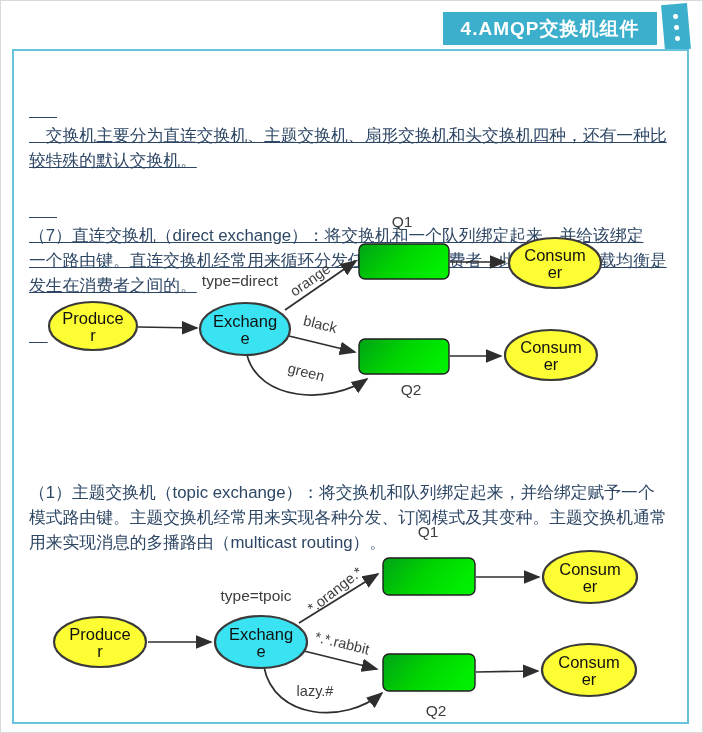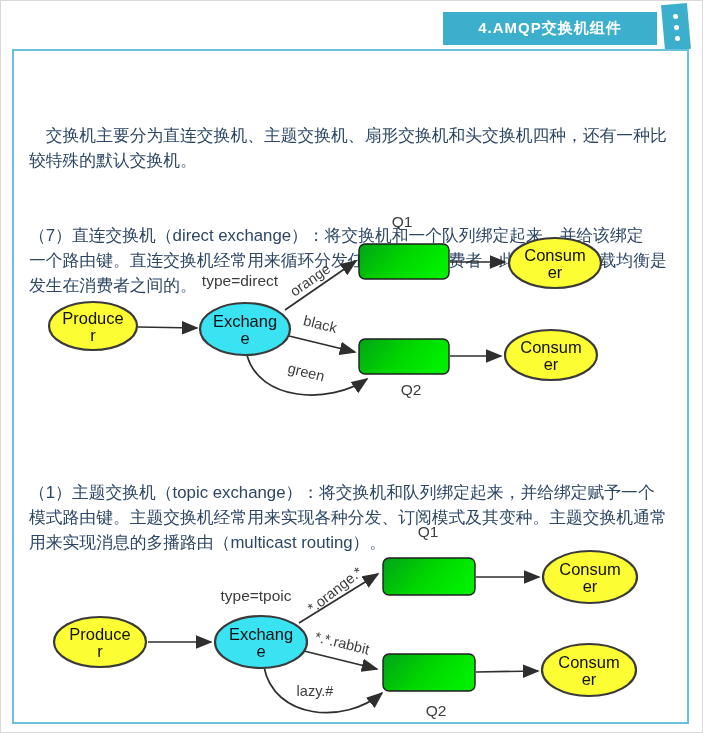--- a/index.html
+++ b/index.html
@@ -19,21 +19,21 @@
     background:#ffffff;
     border:1px solid #d9d9d9;
     overflow:hidden;
     font-family:"Liberation Sans","DejaVu Sans",sans-serif;
   }
   .header-band{
     position:absolute;left:442px;top:11px;width:214px;height:33px;
     background:var(--header-bg);
     color:#ffffff;
     display:flex;align-items:center;justify-content:center;
-    font-size:15px;font-weight:bold;letter-spacing:1px;
+    font-size:19px;font-weight:bold;letter-spacing:1px;
   }
   .dots-chip{
     position:absolute;left:662px;top:3px;width:26px;height:46px;
     background:var(--header-bg);
     transform:rotate(-5deg);
     display:flex;flex-direction:column;align-items:center;justify-content:center;gap:6px;
   }
   .dots-chip .dot{width:5px;height:5px;border-radius:50%;background:#ffffff;}
   .content-box{
     position:absolute;left:11px;top:48px;width:677px;height:675px;
@@ -41,21 +41,21 @@
     background:#ffffff;
   }
   .text-block{
     position:absolute;left:15px;right:10px;
     color:var(--body-text);
     font-size:16.8px;line-height:25px;
     white-space:pre-wrap;
     word-break:break-all;
   }
   .text-block p{margin:0;}
-  #text1{top:22px;}
+  #text1{top:22px;text-decoration:underline;}
   #text2{top:379px;}
   .diagram{position:absolute;left:0;}
   #diagram1{top:145px;}
   #diagram2{top:460px;}
   svg text{font-family:"Liberation Sans","DejaVu Sans",sans-serif;}
   .node-label{font-size:16.5px;fill:#111111;text-anchor:middle;}
   .q-label{font-size:15.5px;fill:var(--label);text-anchor:middle;}
   .type-label{font-size:15.5px;fill:var(--label);text-anchor:middle;}
   .edge-label{font-size:14.5px;fill:var(--label);text-anchor:middle;}
   .edge{stroke:var(--arrow);stroke-width:1.7;fill:none;}

